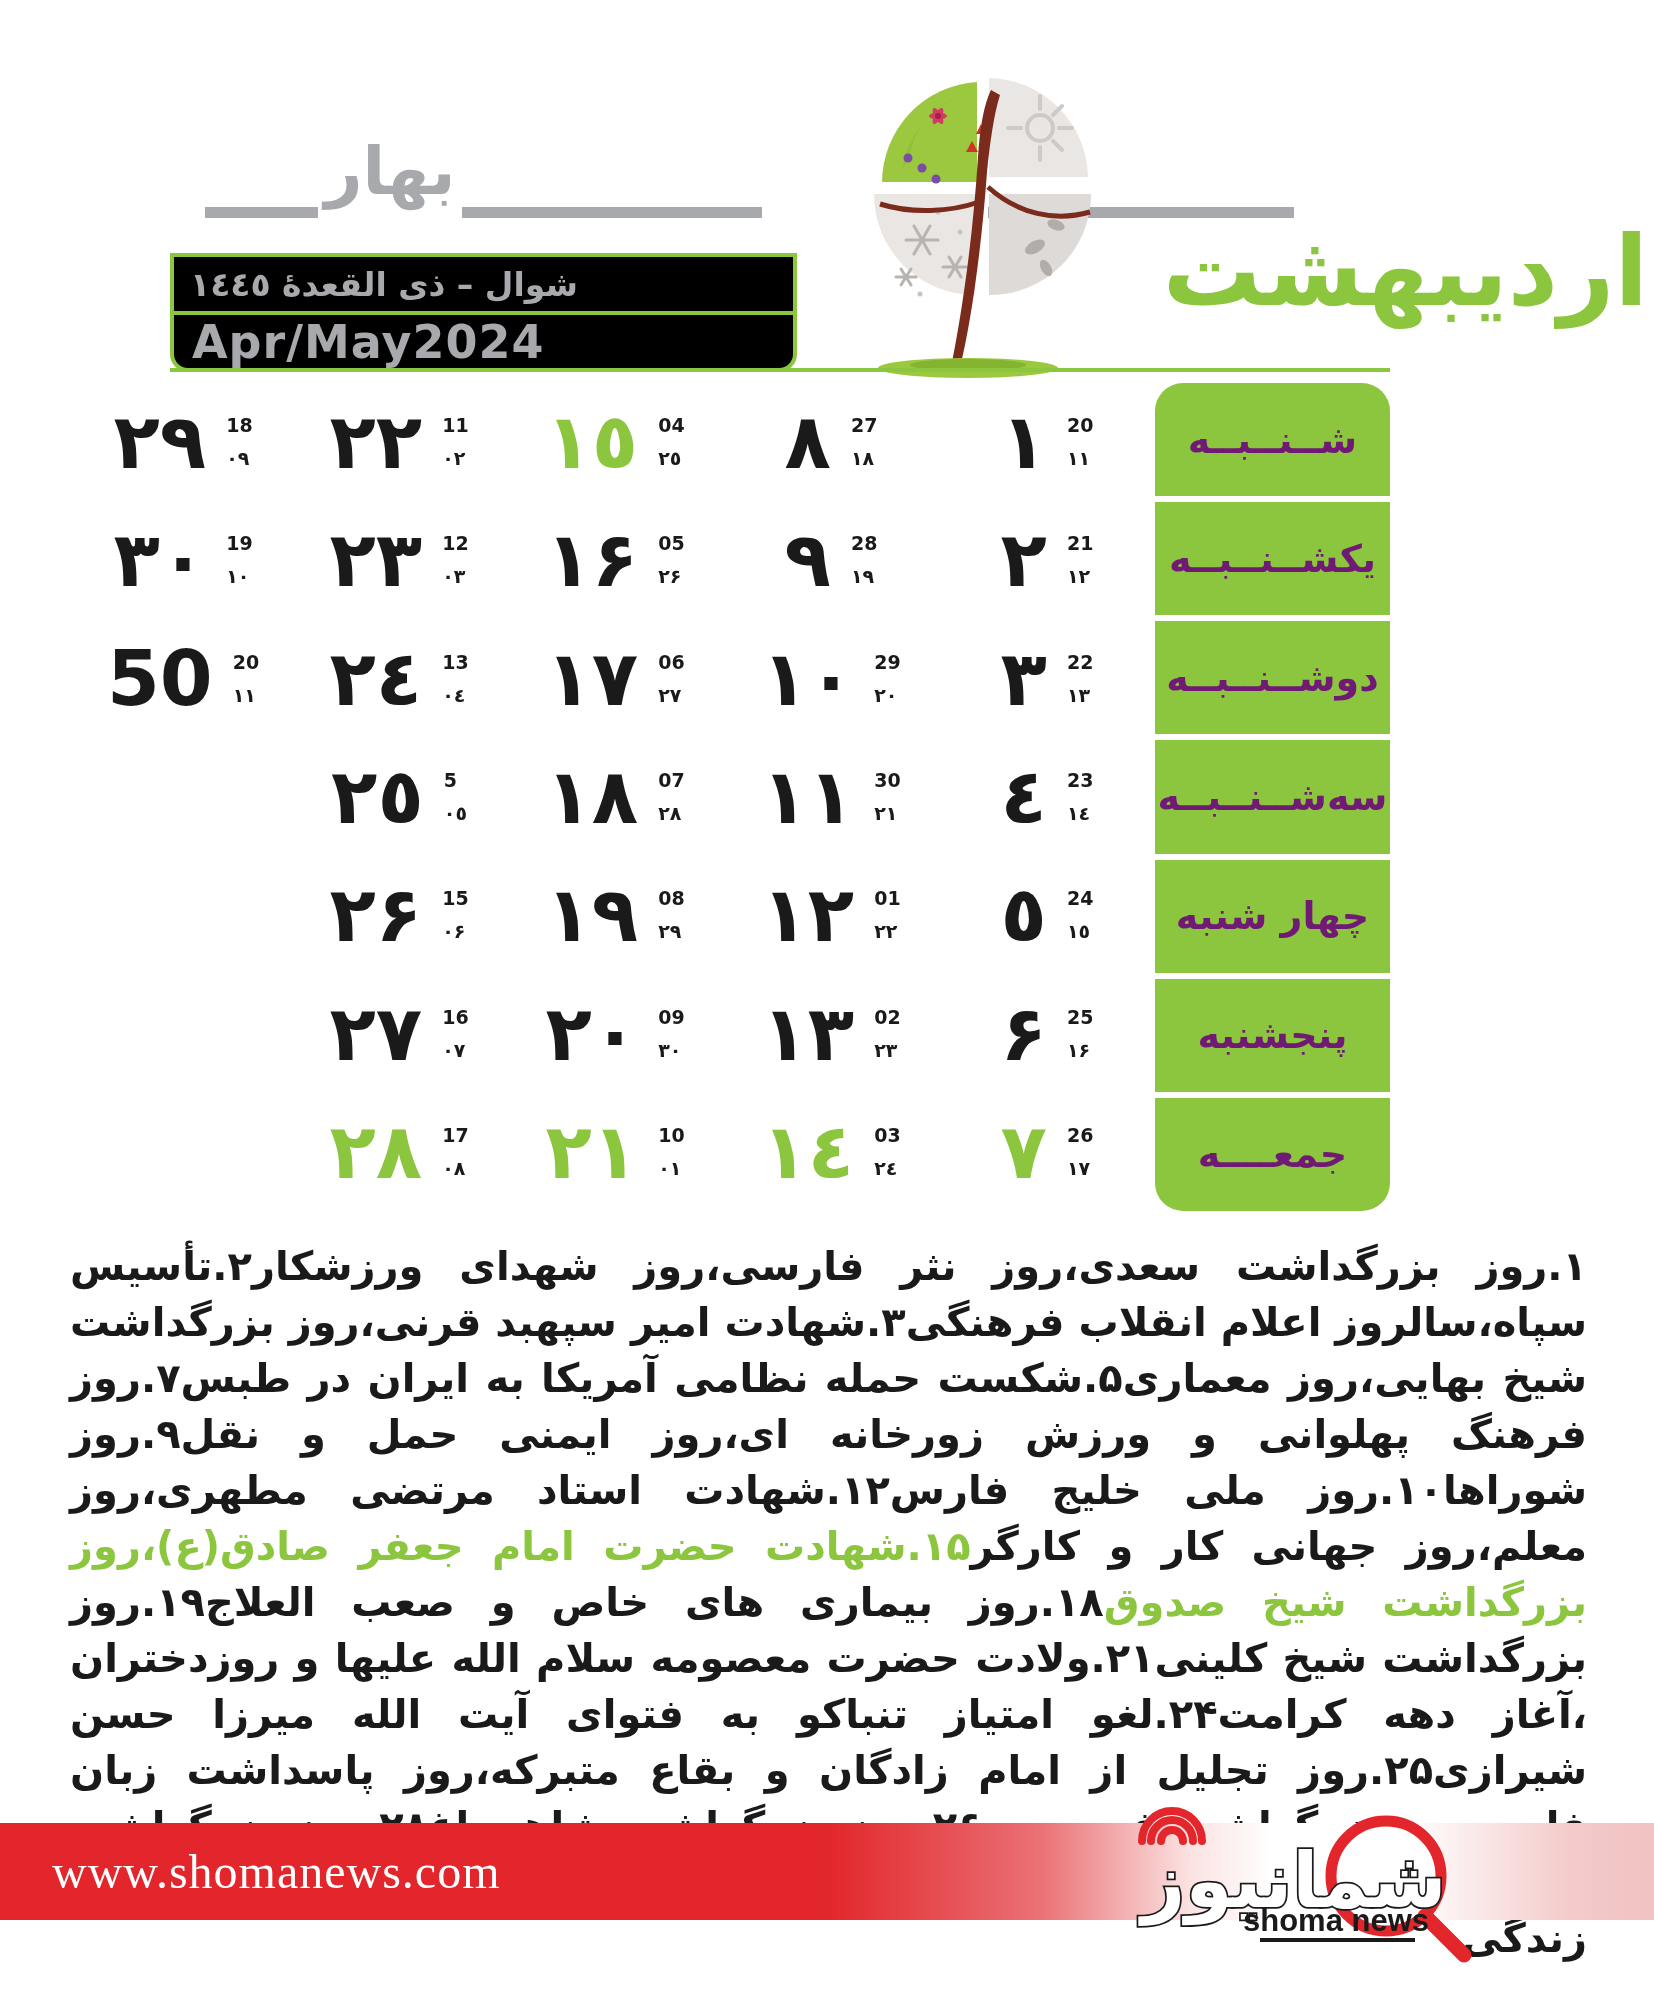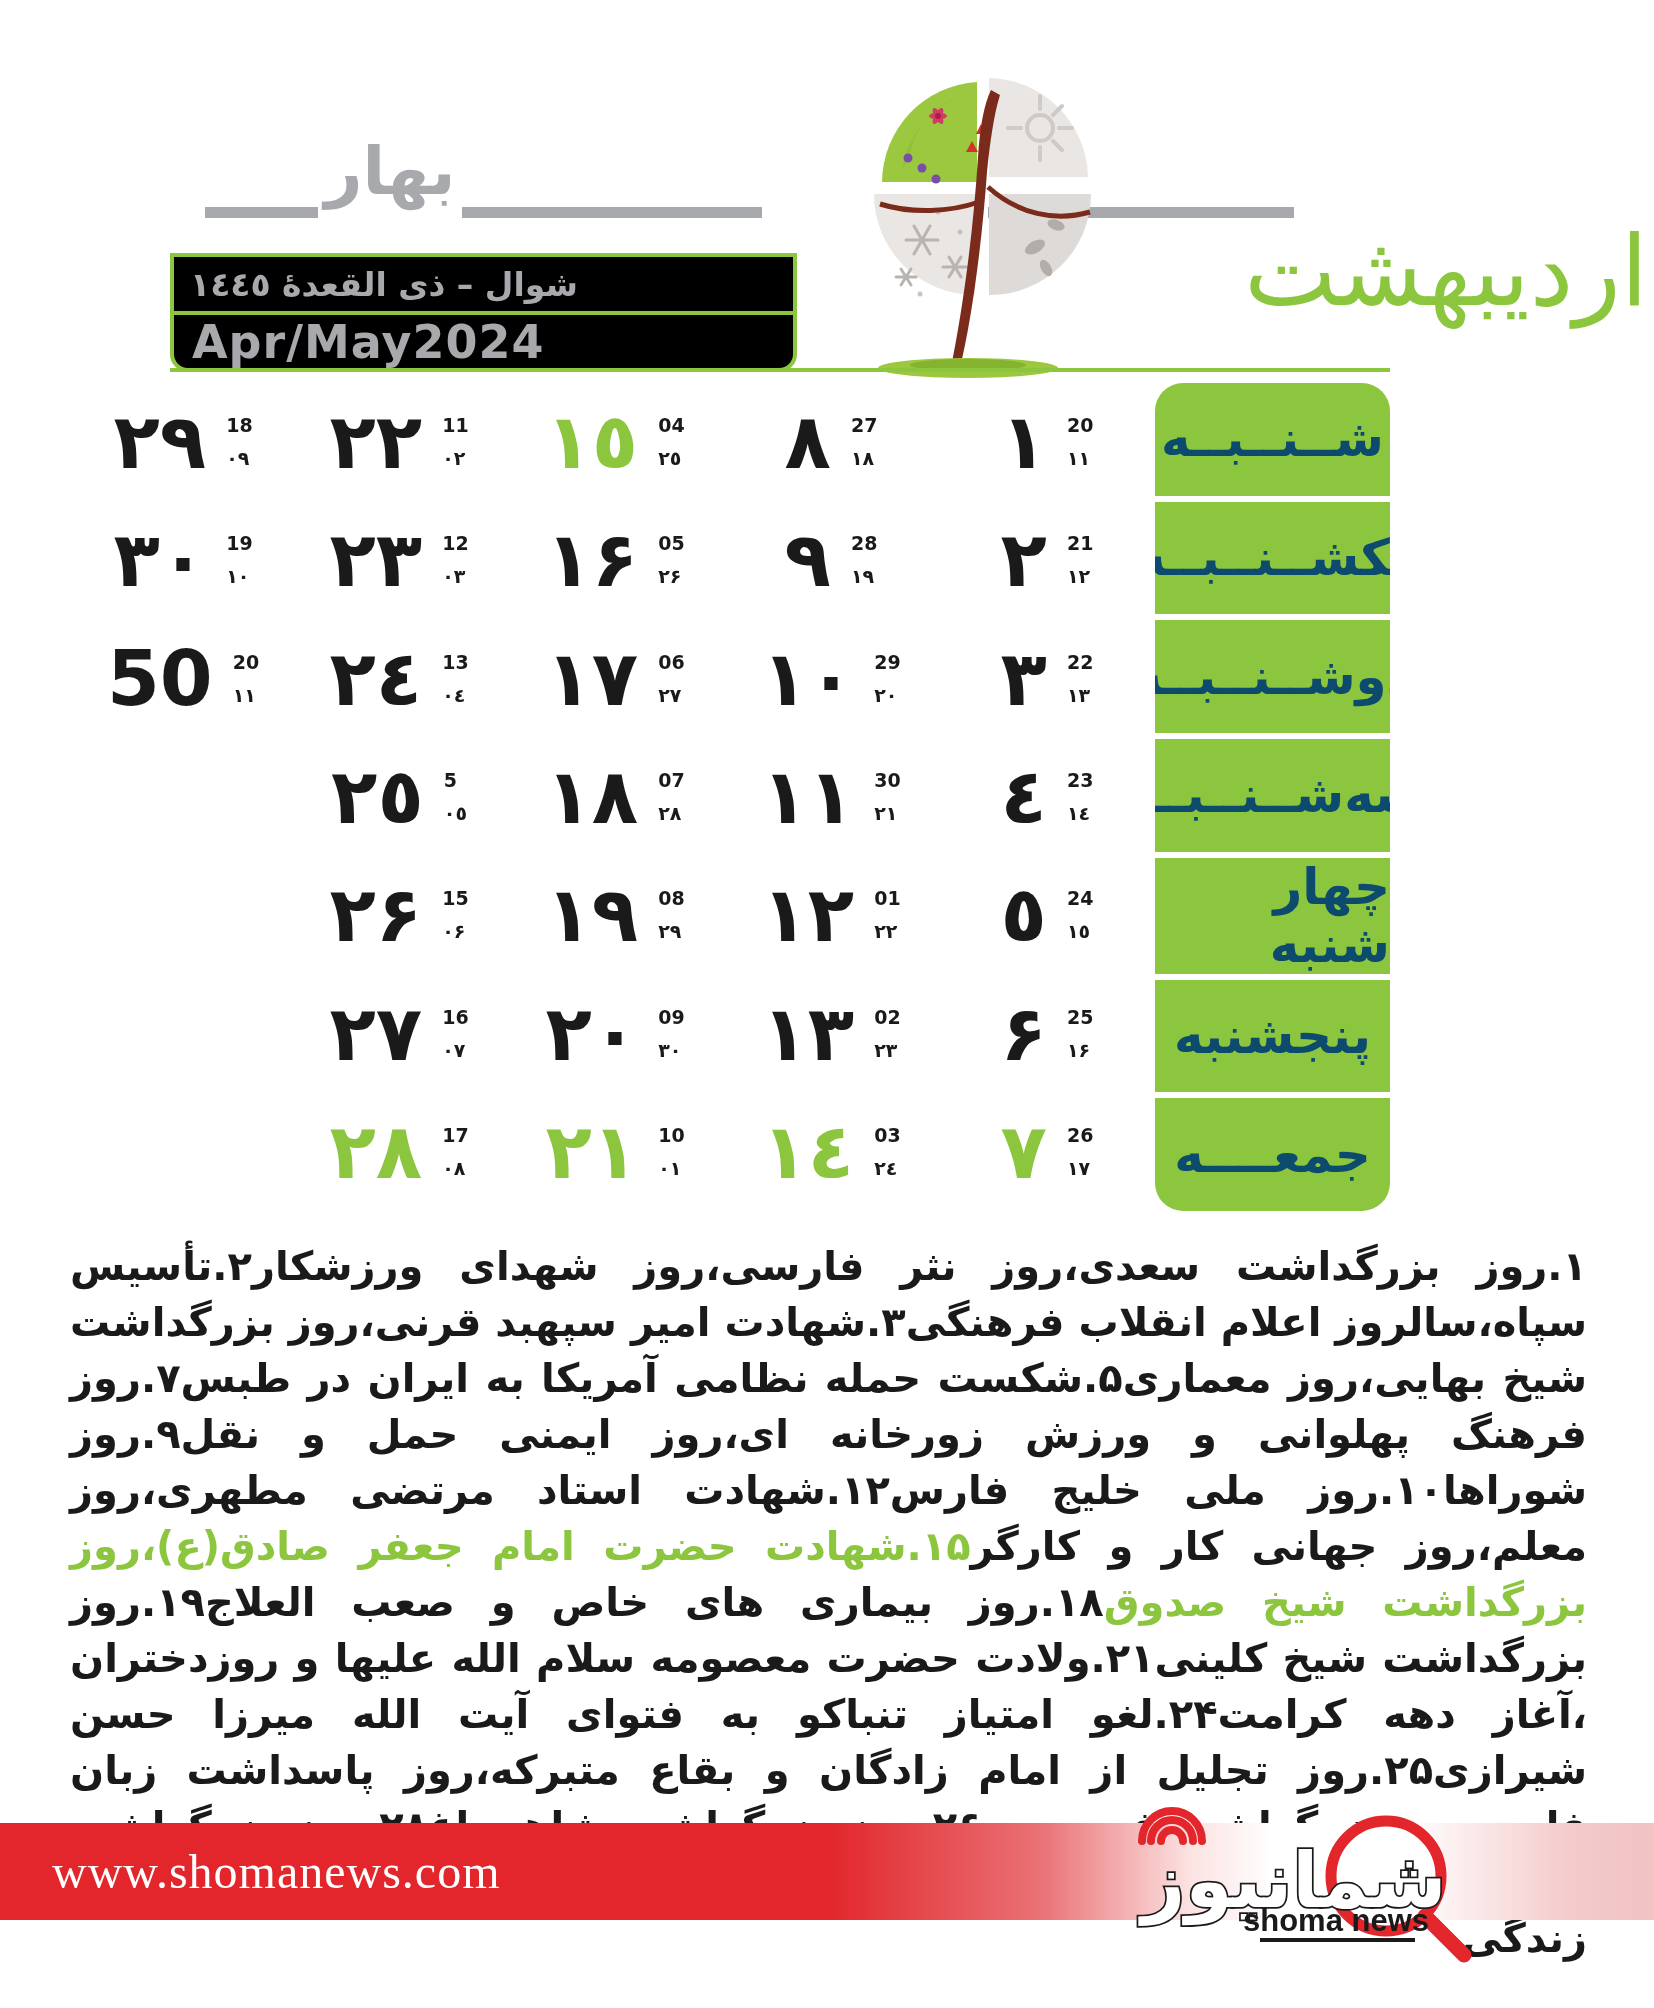--- a/index.html
+++ b/index.html
@@ -5,37 +5,37 @@
   html,body{margin:0;padding:0;background:#fff;}
   .page{position:relative;width:1654px;height:2008px;background:#fff;overflow:hidden;
         font-family:"DejaVu Sans",sans-serif;color:var(--ink,#1a1a1a);}
   
   .rule{position:absolute;top:207px;height:11px;background:var(--gray,#a7a9ac);}
   .rule.r1{left:205px;width:113px;}
   .rule.r2{left:462px;width:300px;}
   .rule.r3{left:988px;width:306px;}
   .season{position:absolute;left:312px;top:112px;width:156px;text-align:center;
           font-size:66px;font-weight:bold;color:var(--gray,#a7a9ac);direction:rtl;line-height:1.2;margin-top:20px;}
-  .month-title{position:absolute;right:6px;top:218px;font-size:98px;font-weight:normal;
+  .month-title{position:absolute;right:6px;top:218px;font-size:98px;font-weight:bold;
                color:var(--green,#8cc63e);direction:rtl;line-height:1.1;}
   .tree{position:absolute;left:850px;top:62px;}
   .infobox{position:absolute;left:170px;top:253px;width:627px;height:119px;box-sizing:border-box;
            border:4px solid var(--green,#8cc63e);border-radius:0 0 18px 18px;background:#000000;}
   .infobox .hijrimonths{height:58px;box-sizing:border-box;border-bottom:4px solid var(--green,#8cc63e);
            display:flex;align-items:center;justify-content:flex-end;padding:0 16px;direction:rtl;
            color:var(--gray,#a7a9ac);font-size:33px;font-weight:bold;}
   .infobox .gregmonths{height:53px;display:flex;align-items:center;padding:0 18px;
            color:var(--gray,#a7a9ac);font-size:46px;font-weight:bold;letter-spacing:1px;}
   .month-rule{position:absolute;left:170px;top:368px;width:1220px;height:4px;background:var(--green,#8cc63e);}
   
   .cal{position:absolute;left:75px;top:383px;width:1315px;height:828px;}
   .daycol{position:absolute;right:0;top:0;width:235px;height:100%;background:var(--green,#8cc63e);
           border-radius:28px;display:flex;flex-direction:column;overflow:hidden;}
-  .dayname{flex:1;display:flex;align-items:center;justify-content:center;color:#0c4a6e;
-           font-size:50px;font-weight:bold;direction:rtl;}
+  .dayname{flex:1;display:flex;align-items:center;justify-content:center;color:#701a75;
+           font-size:38px;font-weight:bold;direction:rtl;}
   .dayname + .dayname{border-top:6px solid #fff;}
   .weeks{position:absolute;top:0;right:235px;left:0;height:100%;display:grid;direction:rtl;
          grid-template-columns:repeat(5,1fr);grid-template-rows:repeat(7,1fr);}
   .cell{display:flex;align-items:center;justify-content:center;gap:20px;direction:rtl;}
   .cell .big{font-size:76px;font-weight:bold;line-height:1;color:var(--ink,#1a1a1a);}
   .cell .sm{direction:ltr;text-align:left;font-size:19px;line-height:33px;font-weight:bold;color:var(--ink,#1a1a1a);}
   .cell.hl-cell .big{color:var(--green,#8cc63e);}
   
   .events{position:absolute;left:70px;top:1238px;width:1517px;direction:rtl;text-align:justify;
           text-align-last:right;font-size:40px;font-weight:bold;line-height:56px;color:var(--ink,#1a1a1a);}

